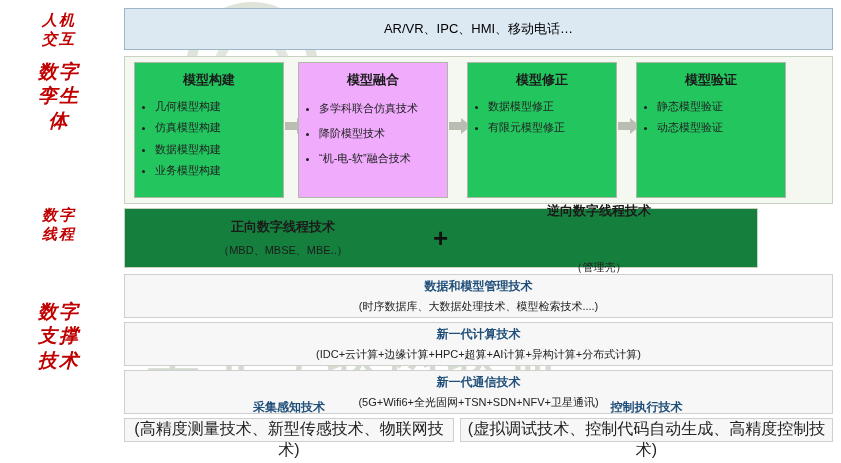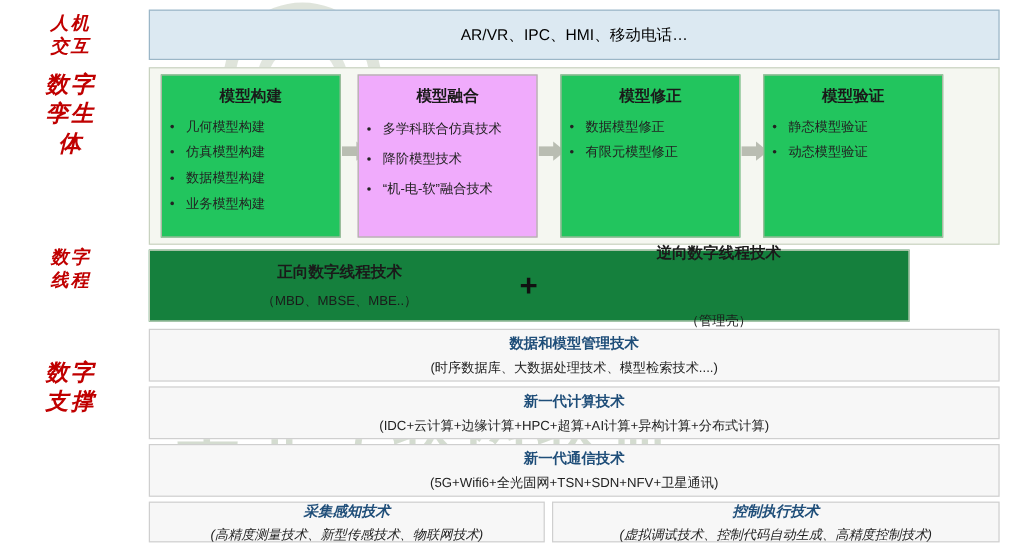--- a/index.html
+++ b/index.html
@@ -120,29 +120,28 @@
     align-items:center;
   }
   .support .title{font-size:12px;font-weight:bold;color:#1f4e79;}
   .support .sub{font-size:11px;color:#222;margin-top:4px;}
 
   #support1{top:274px;height:44px;}
   #support2{top:322px;height:44px;}
   #support3{top:370px;height:44px;align-items:center;}
 
   .support-half{
-    top:418px;height:34px;
+    top:418px;height:24px;
     background:#f7f7f7;border:1px solid #cfcfcf;
     align-items:center;
-    font-style:italic;
   }
   #support4a{left:124px;width:330px;}
   #support4b{left:460px;width:373px;}
   .support-half .title{font-size:12px;font-weight:bold;color:#1f4e79;}
-  .support-half .sub{font-size:11px;color:#222;margin-top:3px;}
+  .support-half .sub{font-size:16px;color:#222;margin-top:3px;}
 </style>
 </head>
 <body>
 
 <div id="watermark">
   <div class="wm-ring"></div>
   <div class="wm-cn">工业互联网联盟</div>
   <div class="wm-en">Alliance of Industrial Internet</div>
 </div>
 
@@ -157,20 +156,21 @@
       <div>孪生</div>
       <div>体</div>
     </div>
   <div class="side-label" id="side-2" style="top: 205px; font-size: 15px;">
       <div>数字</div>
       <div>线程</div>
     </div>
   <div class="side-label" id="side-3" style="top: 300px; font-size: 19px;">
       <div>数字</div>
       <div>支撑</div>
+      <div>技术</div>
     </div>
 
   <div class="box" id="top-band">
     <span>AR/VR、IPC、HMI、移动电话…</span>
   </div>
 
   <div id="model-row-bg"></div>
   <div id="model-cards">
       <div class="model-card" style="left: 134px;">
         <div class="title">模型构建</div>

